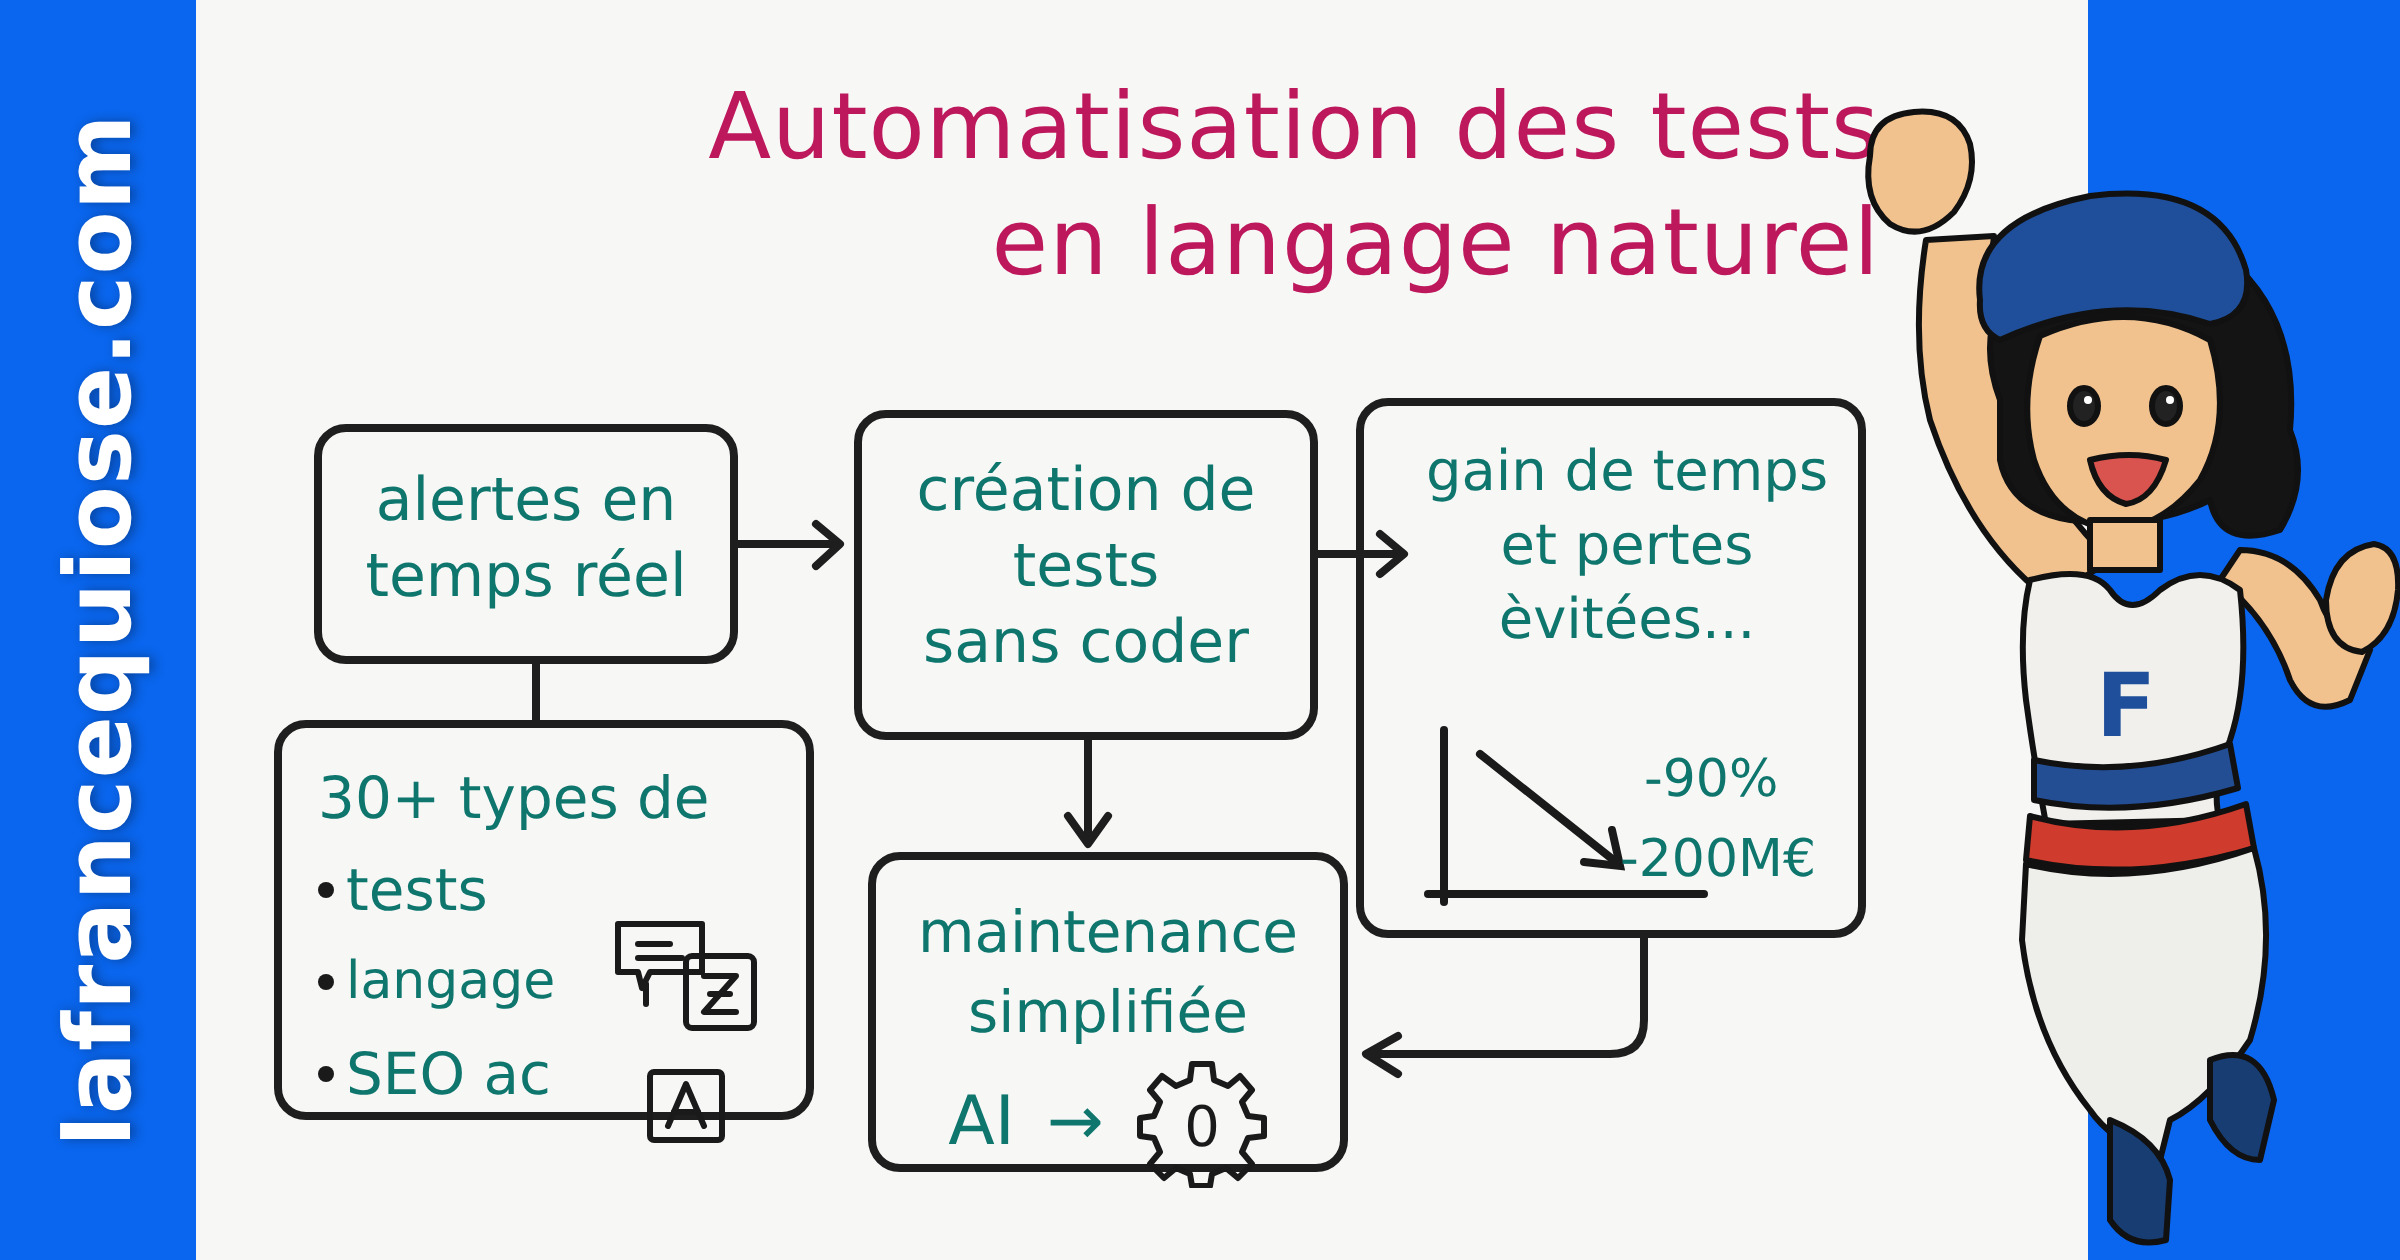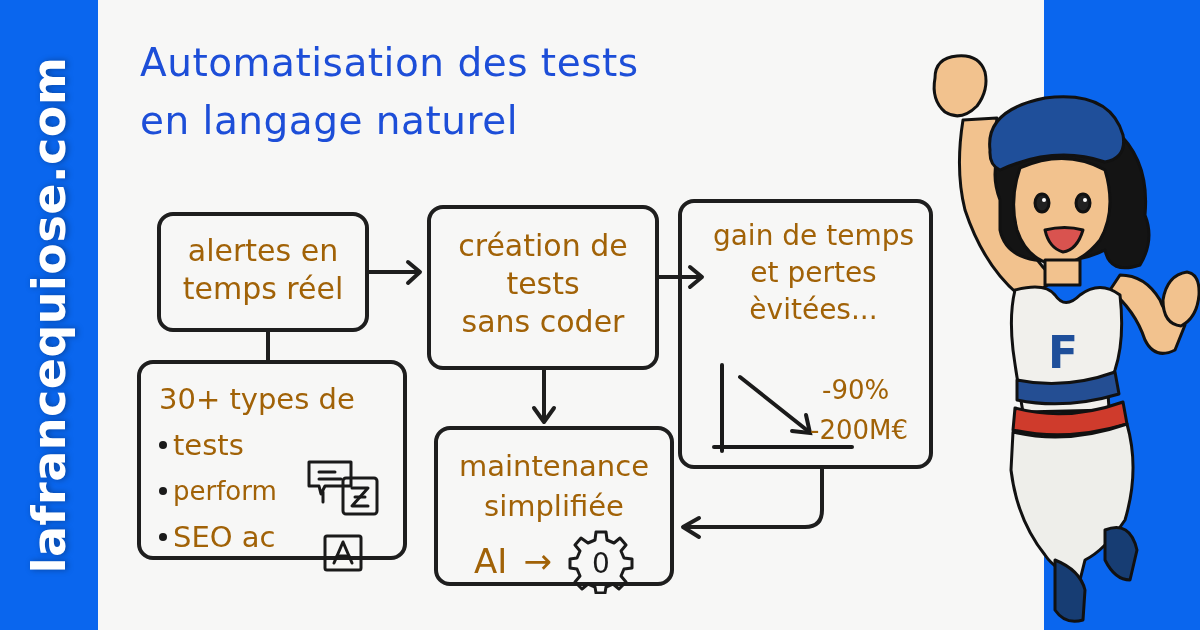--- a/index.html
+++ b/index.html
@@ -30,34 +30,34 @@
     position: absolute; left: 1044px; top: 0; width: 156px; height: 630px;
     background: #0a66ee;
   }
   .canvas {
     position: absolute; left: 98px; top: 0; width: 946px; height: 630px;
     background: #f7f7f6;
   }
   .title {
     position: absolute;
     left: 140px; width: 800px; top: 34px;
-    text-align: left;
-    font-family: "DejaVu Sans", sans-serif;
-    font-size: 39px;
+    text-align: right;
+    font-family: "DejaVu Sans", sans-serif;
+    font-size: 46px;
     line-height: 58px;
-    color: #1d4ed8;
+    color: #be185d;
     letter-spacing: 0.5px;
   }
   .box {
     position: absolute;
     border: 4px solid #1e1e1e;
     border-radius: 16px;
     background: transparent;
     font-family: "DejaVu Sans", sans-serif;
-    color: #a16207;
+    color: #0f766e;
     font-size: 30px;
     line-height: 38px;
     text-align: center;
   }
   .box .line { display: block; white-space: nowrap; }
   #box-alerts { left: 157px; top: 212px; width: 212px; height: 120px; padding-top: 16px; }
   #box-create { left: 427px; top: 205px; width: 232px; height: 165px; padding-top: 18px; }
   #box-gain { left: 678px; top: 199px; width: 255px; height: 270px; text-align: center; padding: 14px 0 0 16px; font-size: 28px; line-height: 37px; }
   #box-types { left: 137px; top: 360px; width: 270px; height: 200px; text-align: left; padding: 12px 0 0 18px; font-size: 29px; line-height: 46px; }
   #box-maint { left: 434px; top: 426px; width: 240px; height: 160px; padding-top: 16px; font-size: 29px; line-height: 40px; }
@@ -148,21 +148,21 @@
 </div>
 
 <div class="box" id="box-types">
   <div class="line">30+ types de</div>
   <div class="bullet-row">
     <span class="bullet"></span>
     <span>tests</span>
   </div>
   <div class="bullet-row perform">
     <span class="bullet"></span>
-    <span>perform</span>
+    <span>langage</span>
   </div>
   <div class="bullet-row">
     <span class="bullet"></span>
     <span>SEO ac</span>
   </div>
   <svg class="icon-chat" viewBox="0 0 80 70">
     <g fill="none" stroke="#1a1a1a" stroke-width="3" stroke-linecap="round" stroke-linejoin="round">
       <path d="M4 10 L46 10 L46 34 L20 34 L16 42 L14 34 L4 34 Z"></path>
       <path d="M14 20 L30 20"></path>
       <path d="M14 27 L36 27"></path>

